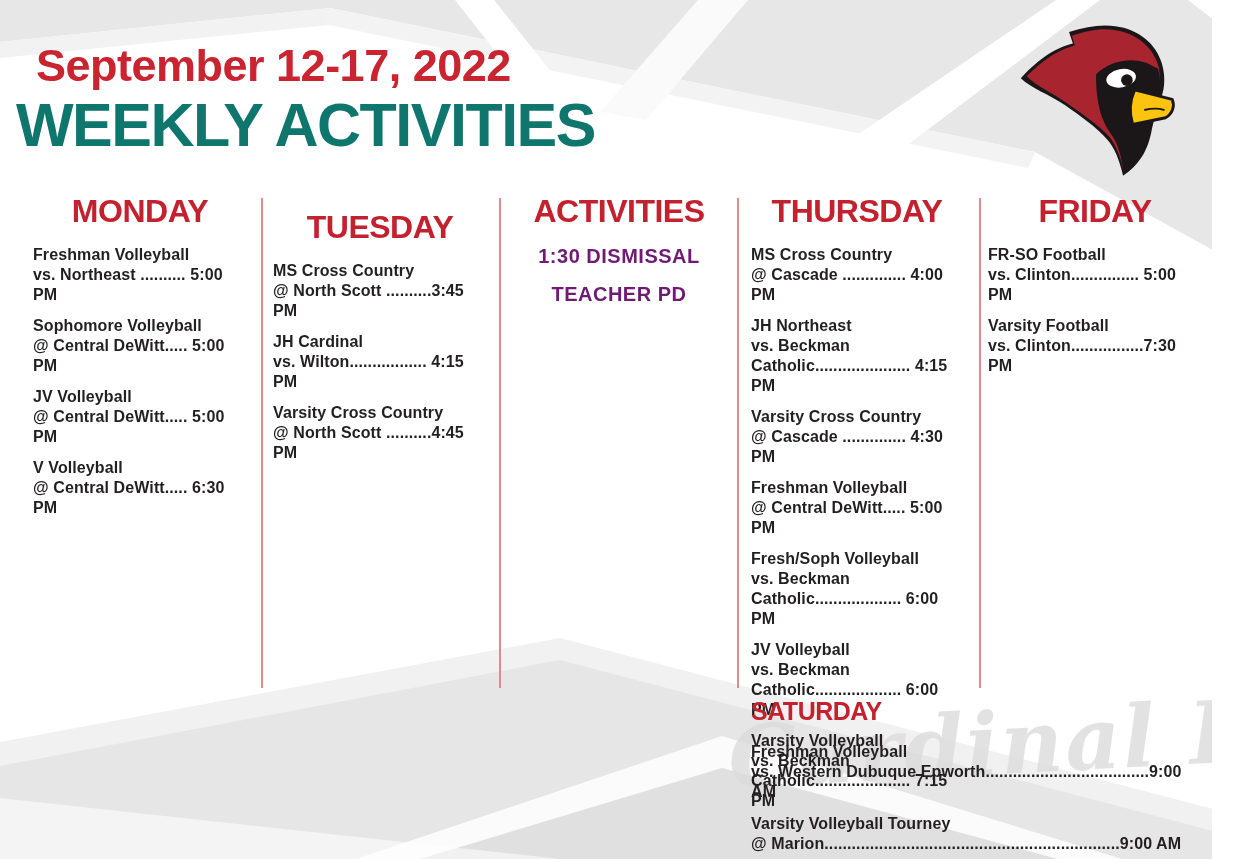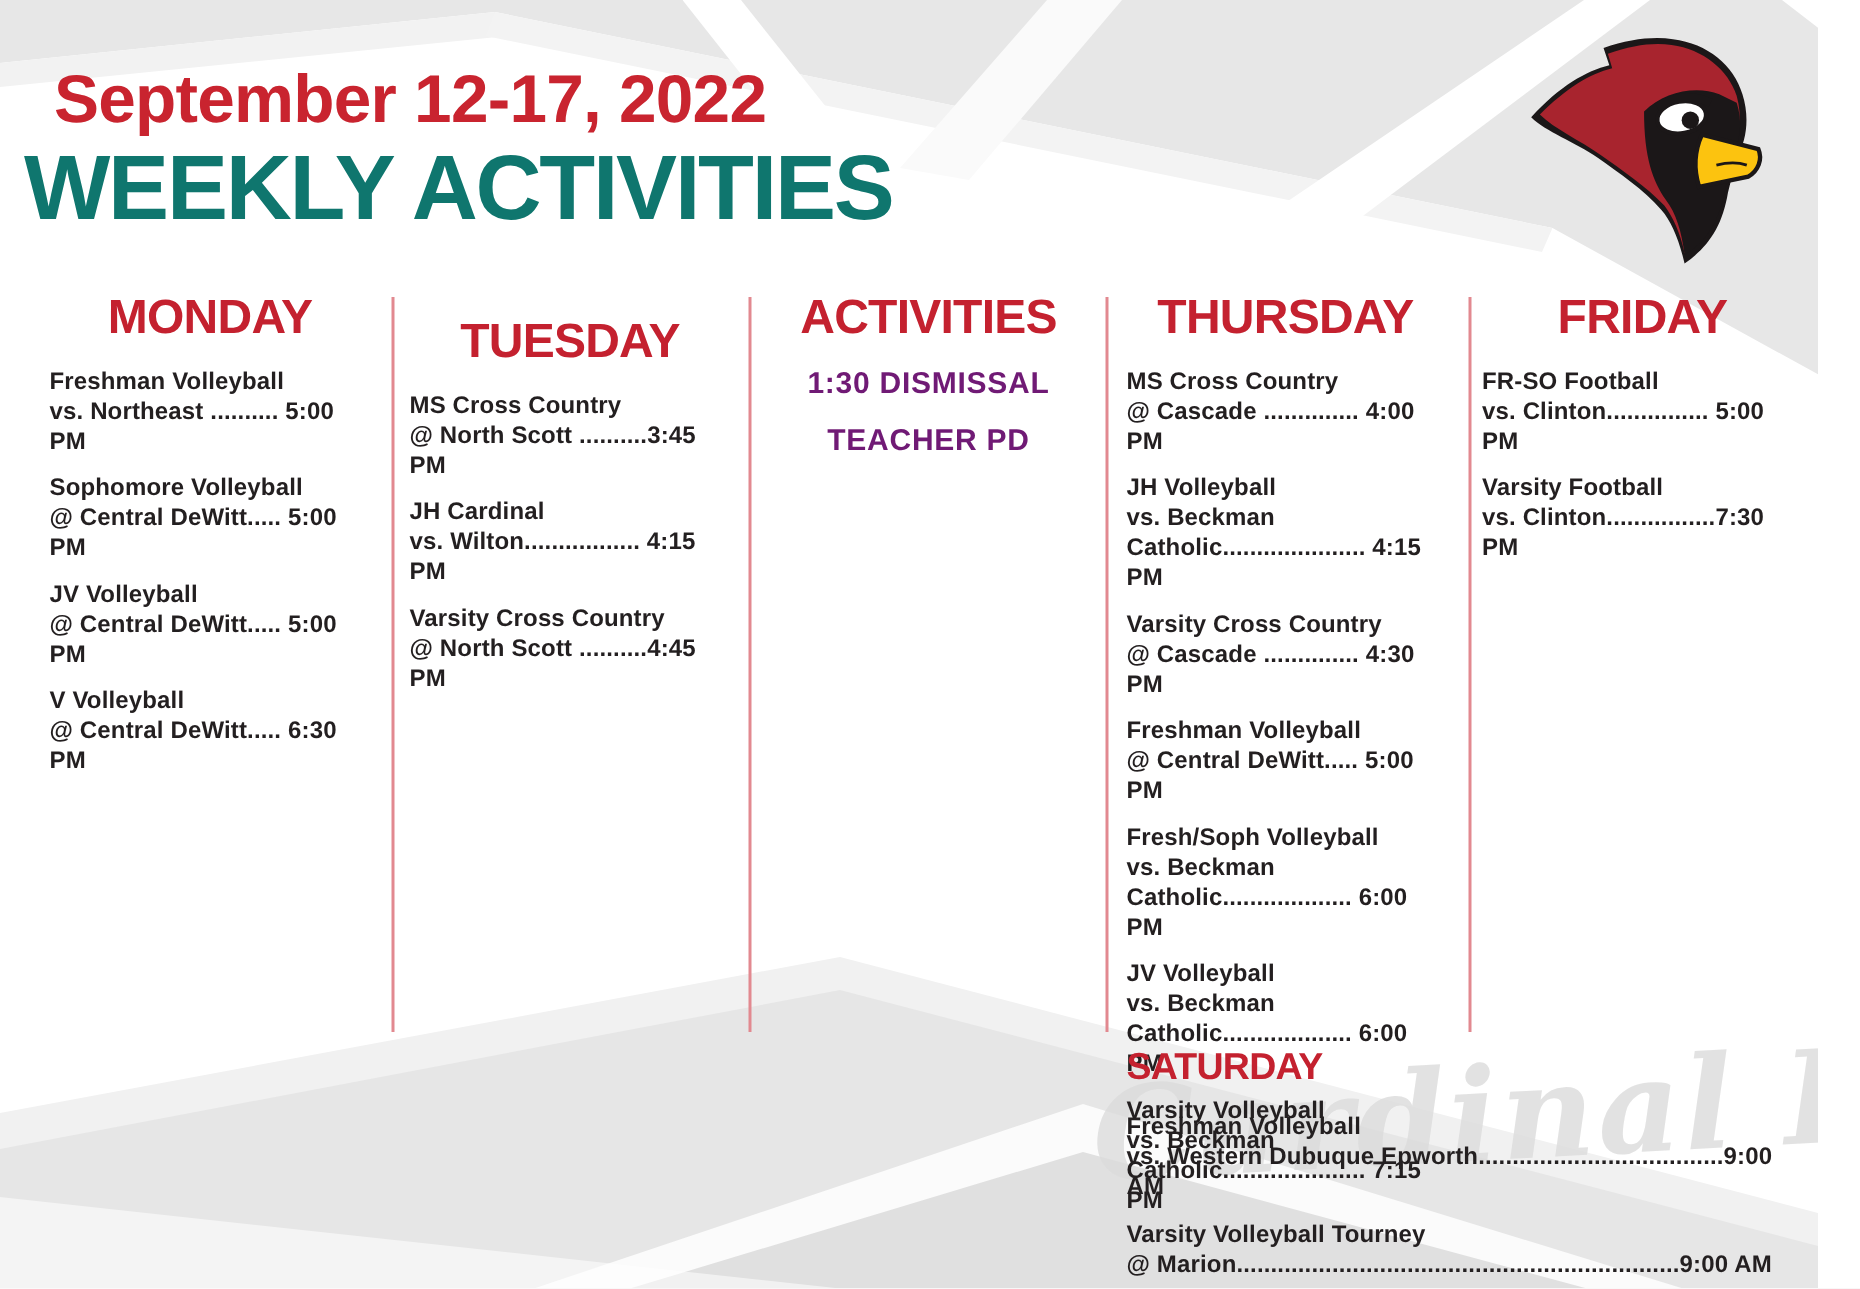--- a/index.html
+++ b/index.html
@@ -131,21 +131,21 @@
     <div class="note">TEACHER PD</div>
   </section>
 
   <section class="col thu">
     <h2>THURSDAY</h2>
     <div class="ev">
       <div class="ln">MS Cross Country</div>
       <div class="ln">@ Cascade .............. 4:00 PM</div>
     </div>
     <div class="ev">
-      <div class="ln">JH Volleyball</div>
+      <div class="ln">JH Northeast</div>
       <div class="ln">vs. Beckman</div>
       <div class="ln">Catholic..................... 4:15 PM</div>
     </div>
     <div class="ev">
       <div class="ln">Varsity Cross Country</div>
       <div class="ln">@ Cascade .............. 4:30 PM</div>
     </div>
     <div class="ev">
       <div class="ln">Freshman Volleyball</div>
       <div class="ln">@ Central DeWitt..... 5:00 PM</div>

